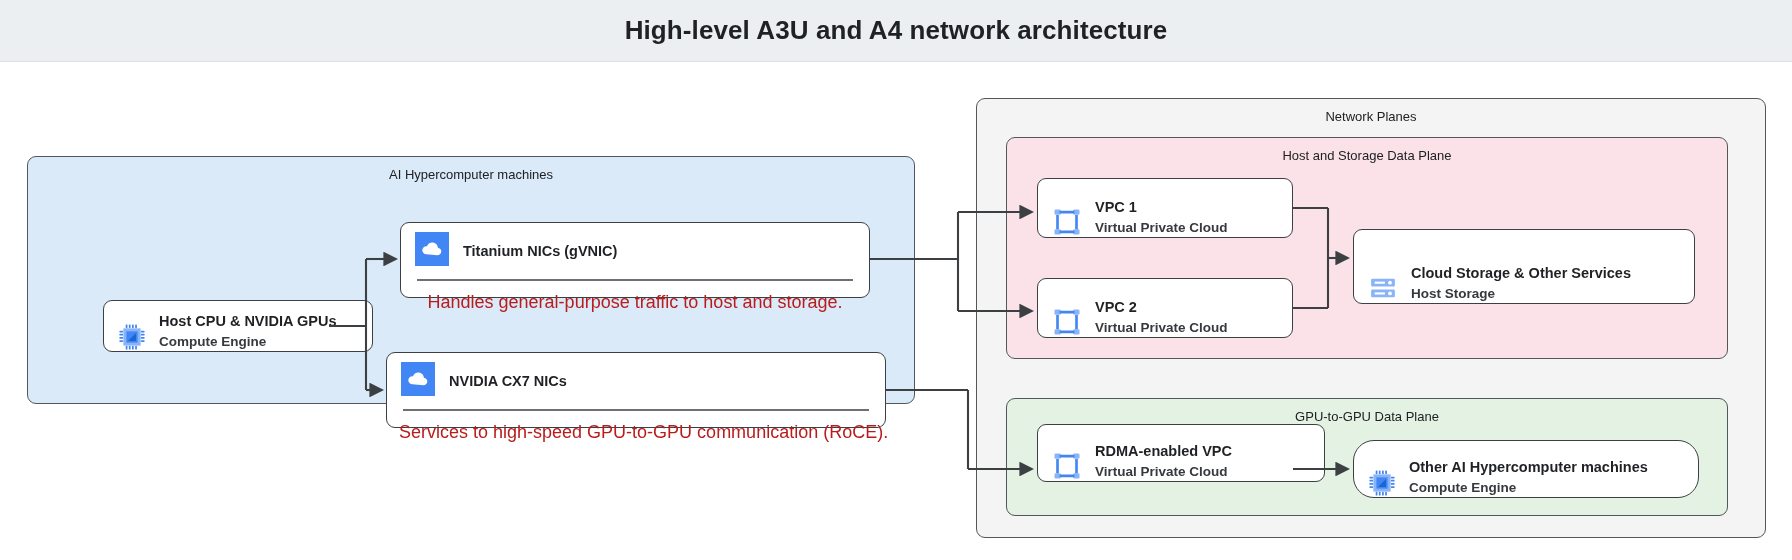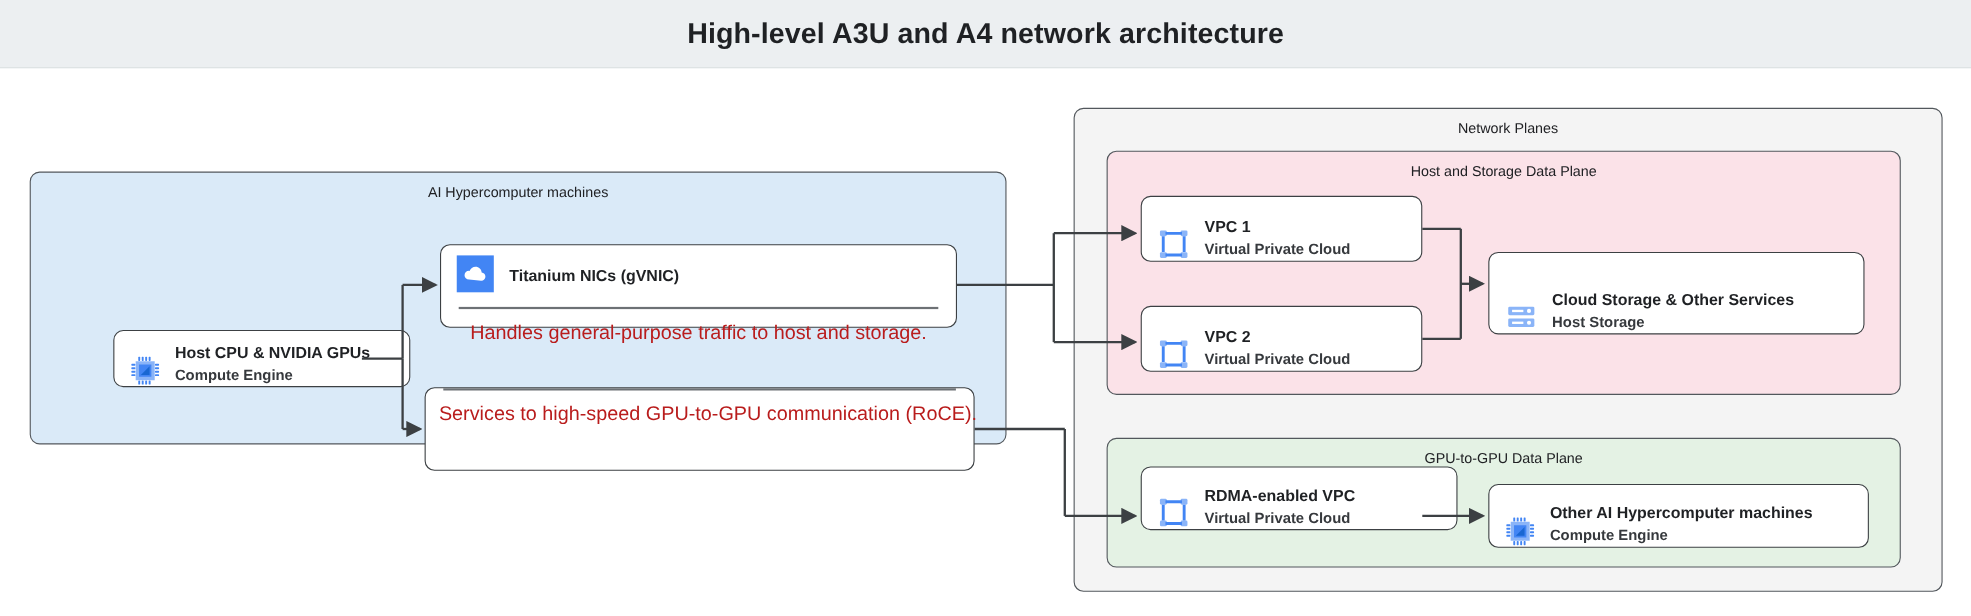--- a/index.html
+++ b/index.html
@@ -132,20 +132,29 @@
           <path d="M11.4 22.2c-2.3 0-4.1-1.8-4.1-4s1.8-4 4.1-4c.2 0 .4 0 .6.1.7-2.2 2.8-3.8 5.3-3.8 3 0 5.5 2.4 5.6 5.3 1.9.2 3.4 1.8 3.4 3.7 0 2-1.7 3.7-3.8 3.7z" fill="#ffffff"></path>
         </svg>
       </span>
       <span class="nictitle">Titanium NICs (gVNIC)</span>
     </div>
     <div class="rule"></div>
     <div class="nicdesc">Handles general-purpose traffic to host and storage.</div>
   </div>
 
   <div class="niccard" style="left:386px; top:352px; width:500px; height:76px;">
+    <div class="nichead">
+      <span>
+        <svg width="34" height="34" viewBox="0 0 34 34">
+          <rect x="0" y="0" width="34" height="34" fill="#4285f4"></rect>
+          <path d="M11.4 22.2c-2.3 0-4.1-1.8-4.1-4s1.8-4 4.1-4c.2 0 .4 0 .6.1.7-2.2 2.8-3.8 5.3-3.8 3 0 5.5 2.4 5.6 5.3 1.9.2 3.4 1.8 3.4 3.7 0 2-1.7 3.7-3.8 3.7z" fill="#ffffff"></path>
+        </svg>
+      </span>
+      <span class="nictitle">NVIDIA CX7 NICs</span>
+    </div>
     <div class="rule"></div>
     <div class="nicdesc">Services to high-speed GPU-to-GPU communication (RoCE).</div>
   </div>
 
   <div class="group shell" style="left:976px; top:98px; width:790px; height:440px;">
     <div class="group-title">Network Planes</div>
   </div>
 
   <div class="group pink" style="left:1006px; top:137px; width:722px; height:222px;">
     <div class="group-title">Host and Storage Data Plane</div>
@@ -227,21 +236,21 @@
           <path d="M6 4.1h12M6 19.9h12M4.4 6.3v11.4M19.6 6.3v11.4"></path>
         </g>
       </svg>
     </span>
     <span class="txt">
       <span class="t1">RDMA-enabled VPC</span><br>
       <span class="t2">Virtual Private Cloud</span>
     </span>
   </div>
 
-  <div class="card" style="left:1353px; top:440px; width:346px; height:58px;">
+  <div class="card" style="left:1353px; top:440px; width:346px; height:58px;border-radius:21px;">
     <span class="ico">
       <svg width="28" height="28" viewBox="0 0 24 24">
         <g fill="#4285f4">
           <rect x="6.6" y="1.2" width="1.5" height="3.2" rx=".5"></rect>
           <rect x="9.3" y="1.2" width="1.5" height="3.2" rx=".5"></rect>
           <rect x="12" y="1.2" width="1.5" height="3.2" rx=".5"></rect>
           <rect x="14.7" y="1.2" width="1.5" height="3.2" rx=".5"></rect>
           <rect x="6.6" y="19.6" width="1.5" height="3.2" rx=".5"></rect>
           <rect x="9.3" y="19.6" width="1.5" height="3.2" rx=".5"></rect>
           <rect x="12" y="19.6" width="1.5" height="3.2" rx=".5"></rect>

